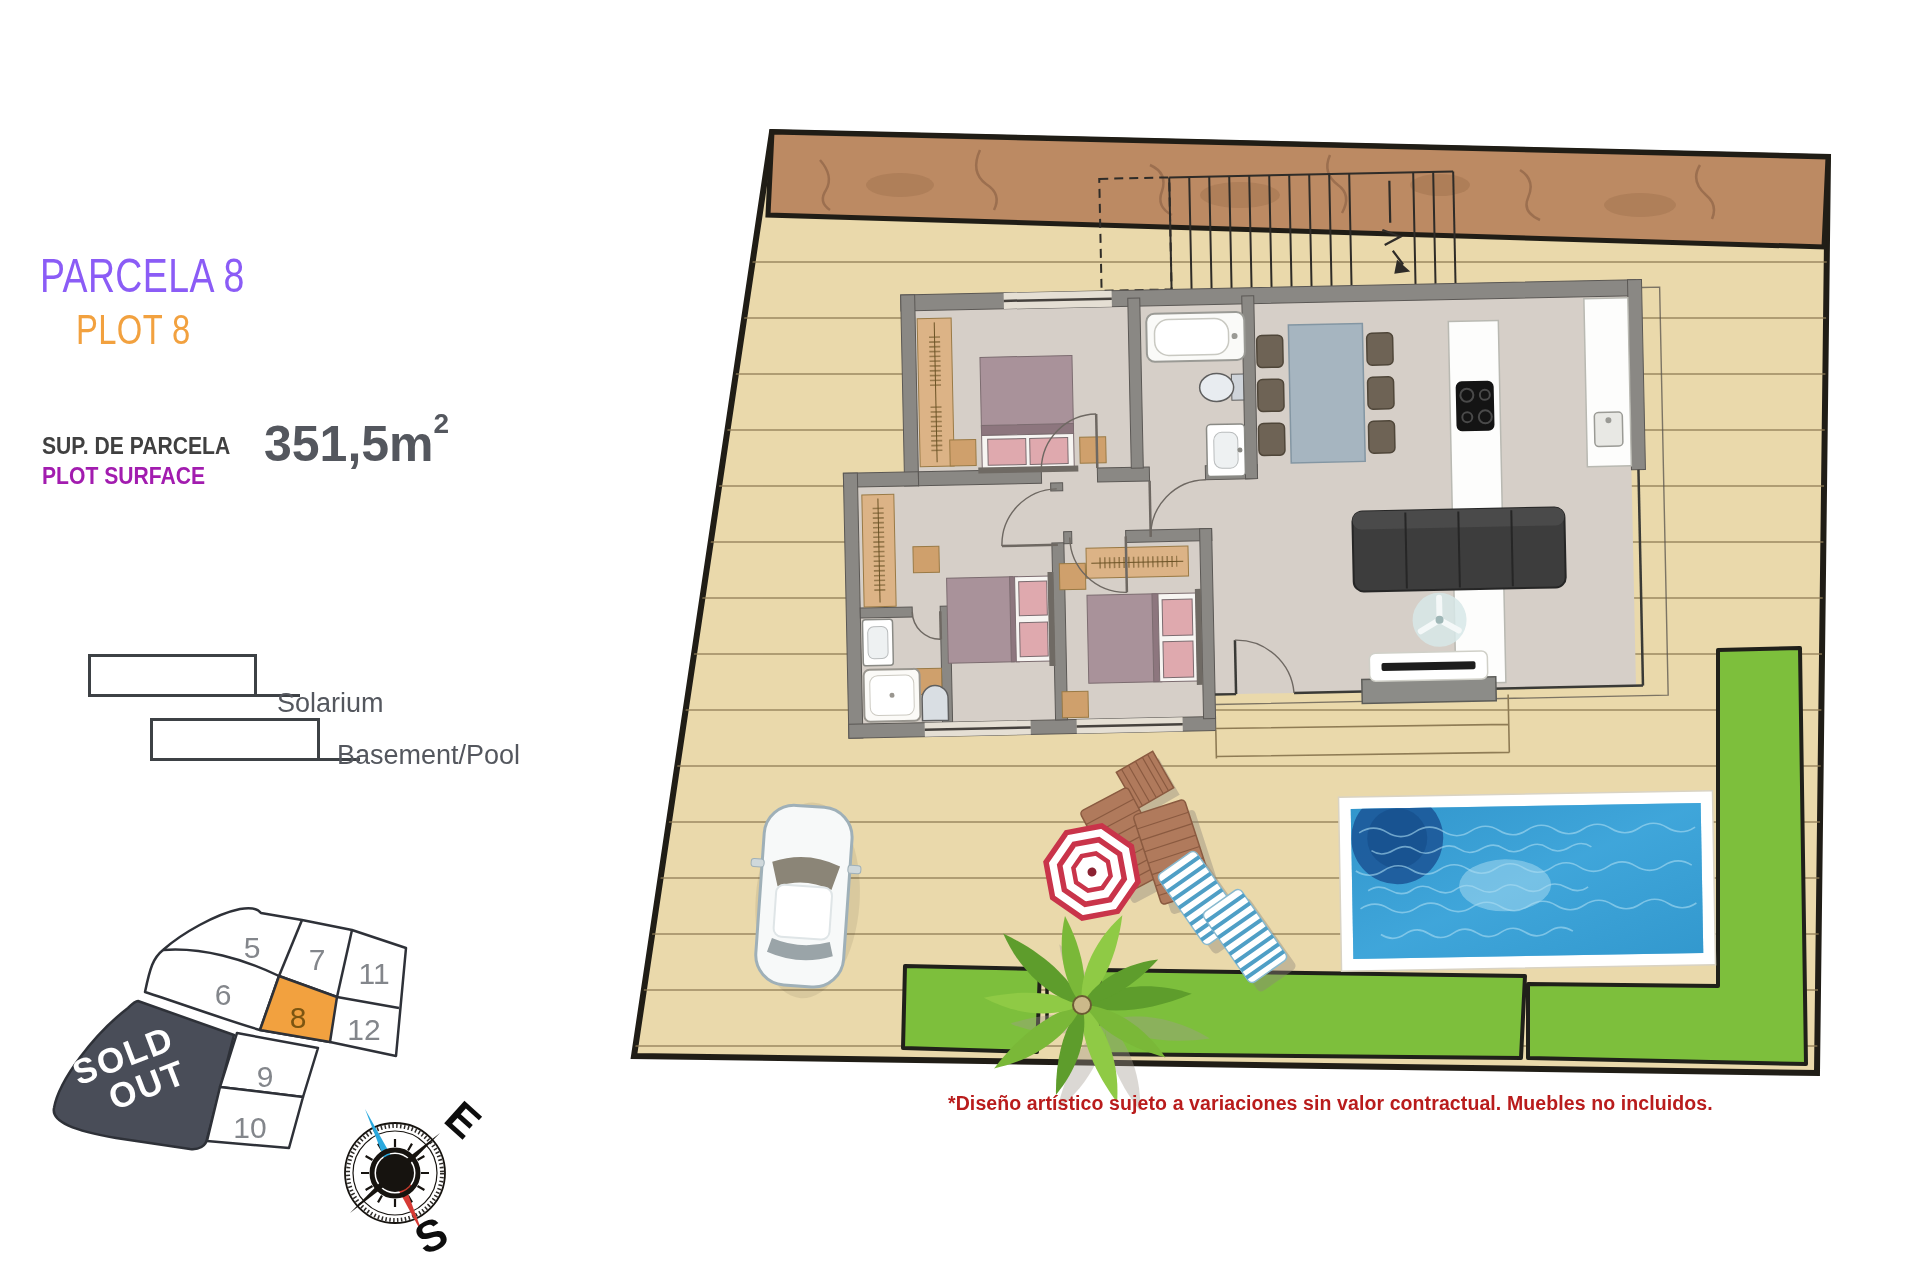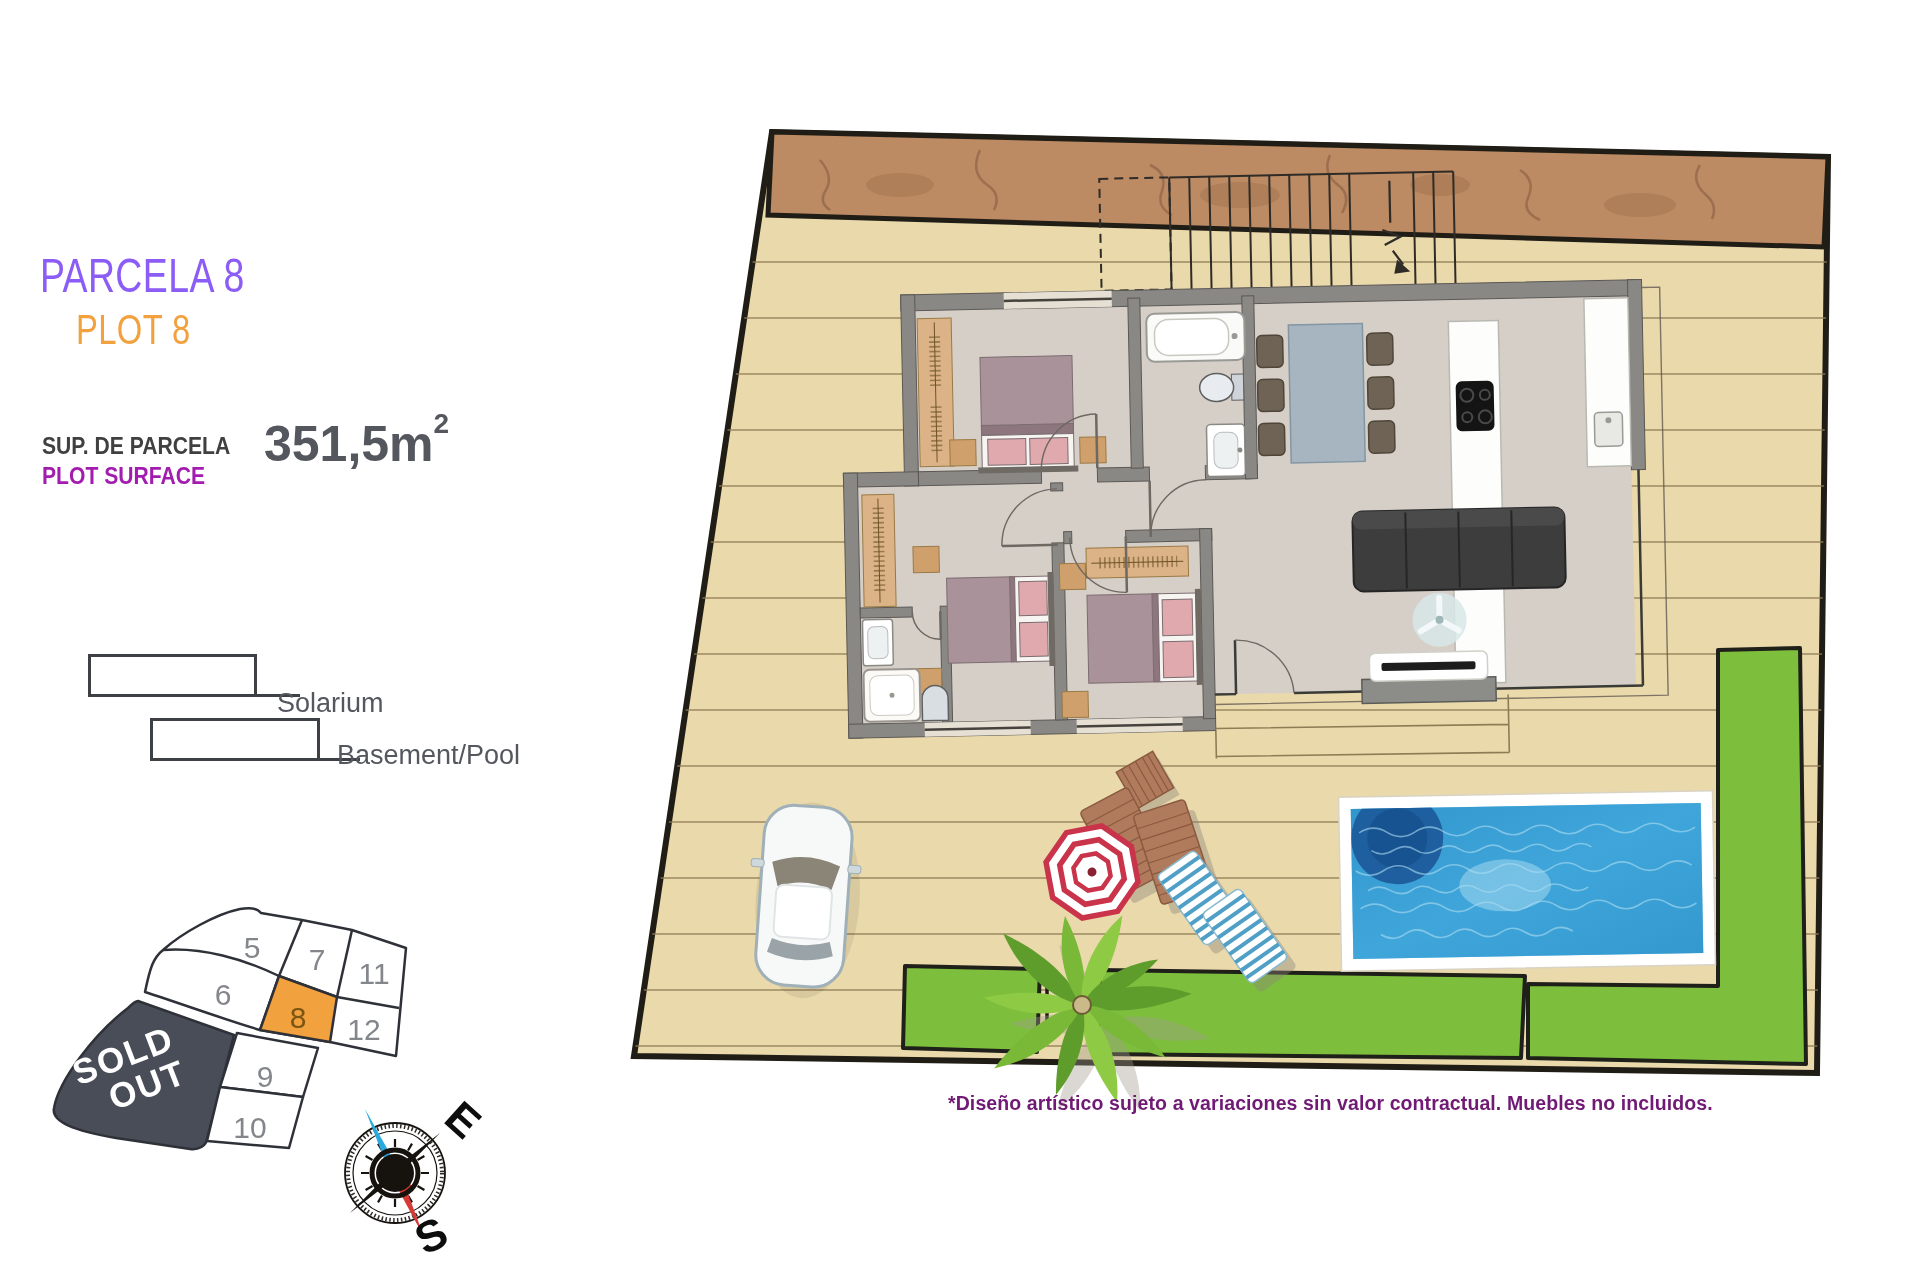--- a/index.html
+++ b/index.html
@@ -26,21 +26,21 @@
   .legend-box::after{content:'';position:absolute;left:-3px;bottom:-3px;height:3px;background:#3d4145;}
   .legend-box-1{left:88px;top:654px;width:163px;height:37px;}
   .legend-box-1::after{width:212px;}
   .legend-box-2{left:150px;top:718px;width:164px;height:37px;}
   .legend-box-2::after{width:210px;}
   .legend-label{font-size:27px;color:#54575e;font-weight:400;}
   .legend-label-1{left:277px;top:660px;margin-top:28px;}
   .legend-label-2{left:337px;top:740px;text-align:center;}
 
   .disclaimer{left:948px;top:1092px;width:920px;font-size:19.5px;font-weight:600;
-    color:#701a75;letter-spacing:.1px;}
+    color:#b91c1c;letter-spacing:.1px;}
 </style>
 </head>
 <body>
 
 <svg class="abs" style="left:0;top:0" width="1920" height="1280" viewBox="0 0 1920 1280">
   <defs>
     <clipPath id="plotClip">
       <polygon points="772,132 1828,157 1817,1073 634,1056"></polygon>
     </clipPath>
     <clipPath id="poolClip">

